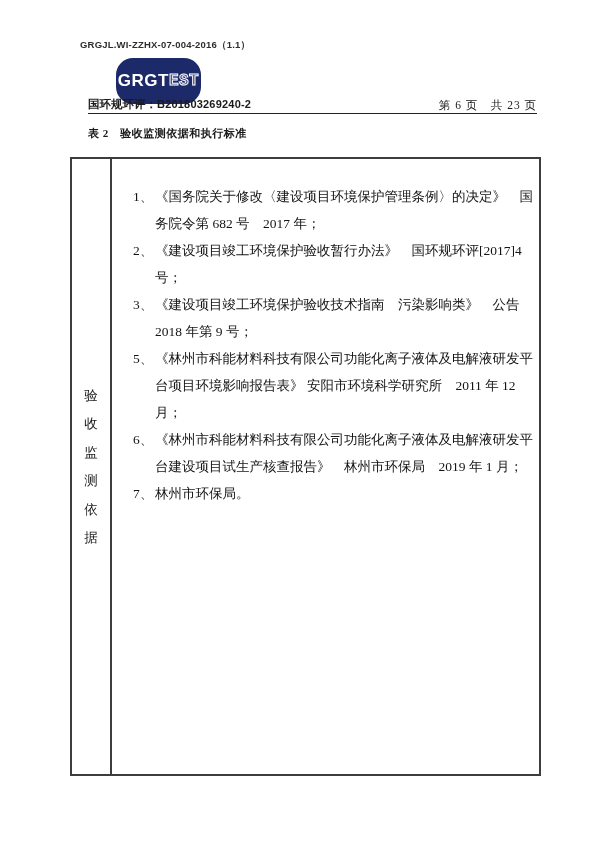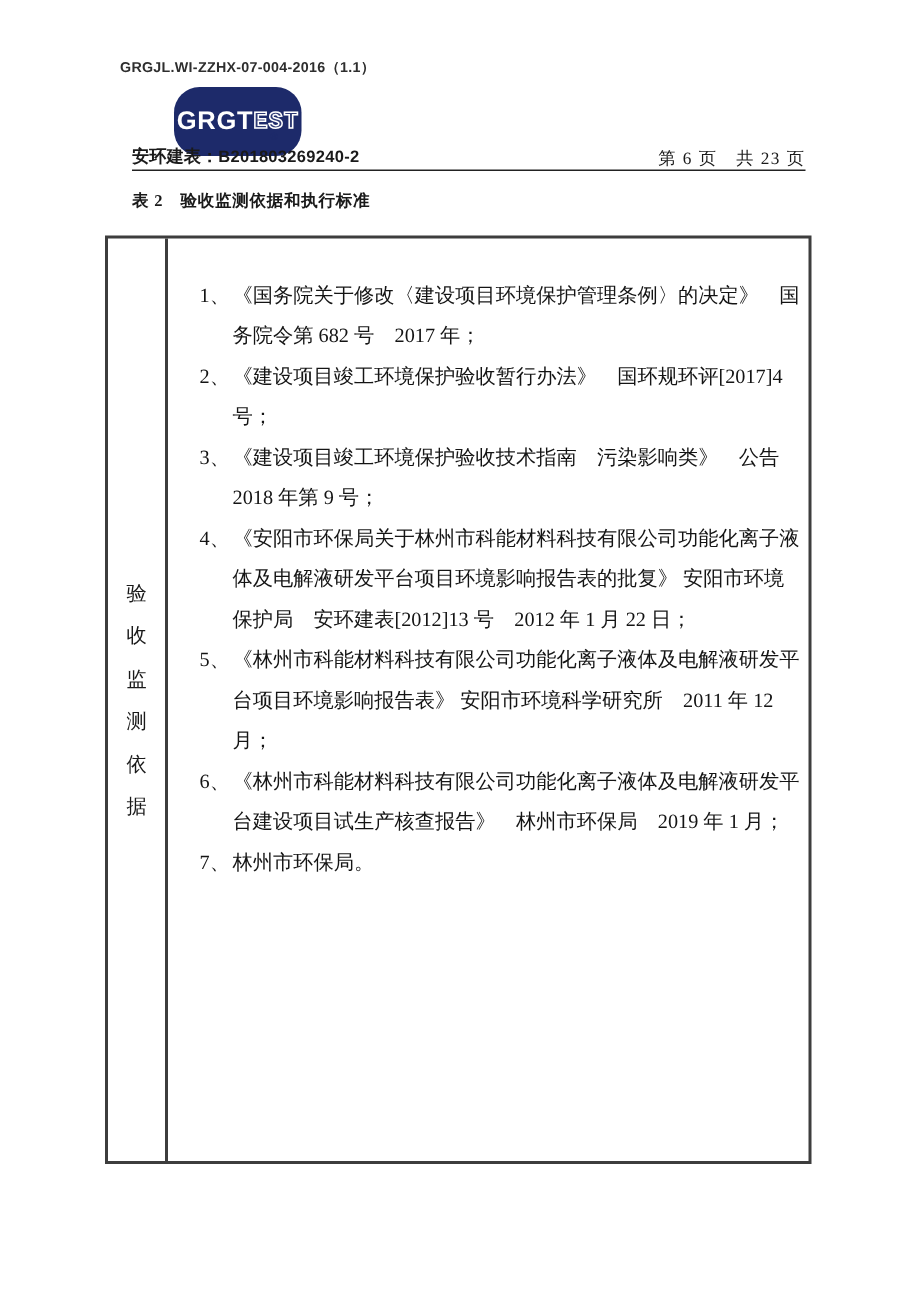--- a/index.html
+++ b/index.html
@@ -89,41 +89,40 @@
 <div class="page">
 
   <div class="doc-code">GRGJL.WI-ZZHX-07-004-2016（1.1）</div>
 
   <div class="logo" style="background: rgb(29, 42, 106);">
     <span class="logo-bold">GRGT</span>
       <span class="logo-light">EST</span>
   </div>
   <span class="reg-mark">®</span>
 
-  <div class="report-row-label"><span>安环建表：</span><span class="report-no-value">B201803269240-2</span></div>
+  <div class="report-row-label"><span>国环规环评：</span><span class="report-no-value">B201803269240-2</span></div>
 
   <div class="page-indicator">第 6 页　共 23 页</div>
 
   <div class="header-divider"></div>
 
   <div class="table-title">表 2　验收监测依据和执行标准</div>
 
   <div class="v-table">
     <div class="row-header-cell">
         <span>验</span>
         <span>收</span>
         <span>监</span>
         <span>测</span>
         <span>依</span>
         <span>据</span>
       </div>
     <div class="content-cell">
         <div class="list-item"><span class="num">1、</span><span>《国务院关于修改〈建设项目环境保护管理条例〉的决定》　国务院令第 682 号　2017 年；</span></div>
         <div class="list-item"><span class="num">2、</span><span>《建设项目竣工环境保护验收暂行办法》　国环规环评[2017]4 号；</span></div>
         <div class="list-item"><span class="num">3、</span><span>《建设项目竣工环境保护验收技术指南　污染影响类》　公告 2018 年第 9 号；</span></div>
-        <div class="list-item"><span class="num">4、</span><span>《安阳市环保局关于林州市科能材料科技有限公司功能化离子液体及电解液研发平台项目环境影响报告表的批复》 安阳市环境保护局　安环建表[2012]13 号　2012 年 1 月 22 日；</span></div>
         <div class="list-item"><span class="num">5、</span><span>《林州市科能材料科技有限公司功能化离子液体及电解液研发平台项目环境影响报告表》 安阳市环境科学研究所　2011 年 12 月；</span></div>
         <div class="list-item"><span class="num">6、</span><span>《林州市科能材料科技有限公司功能化离子液体及电解液研发平台建设项目试生产核查报告》　林州市环保局　2019 年 1 月；</span></div>
         <div class="list-item"><span class="num">7、</span><span>林州市环保局。</span></div>
       </div>
   </div>
 
 </div>
 
 </body></html>

